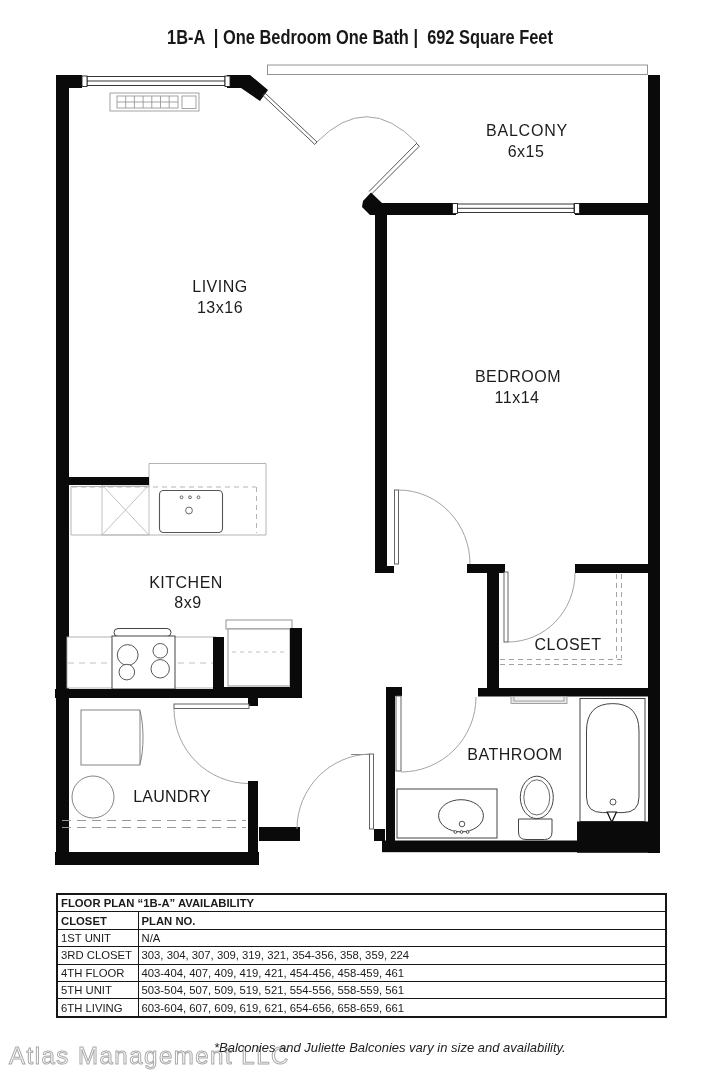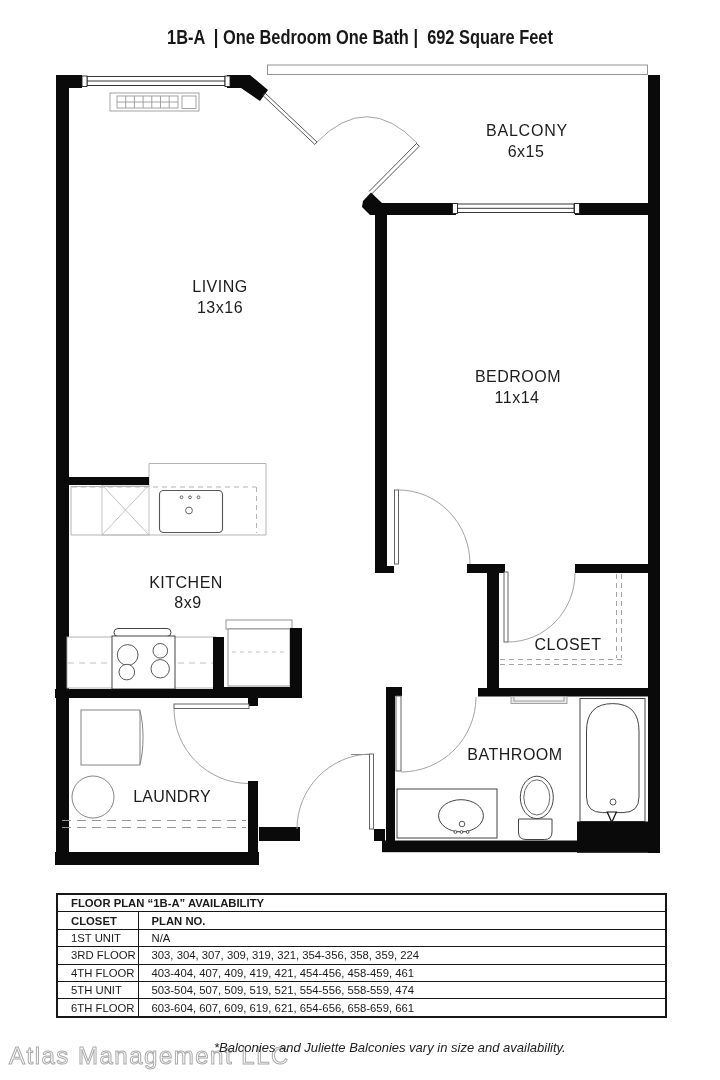--- a/index.html
+++ b/index.html
@@ -1,20 +1,20 @@
 <!DOCTYPE html>
 <html><head>
 <meta charset="utf-8">
 <style>
   html,body{margin:0;padding:0;background:#fff;}
   body{width:720px;height:1080px;position:relative;font-family:"Liberation Sans",sans-serif;overflow:hidden;}
   .title{position:absolute;left:0;top:26px;width:720px;text-align:center;font-weight:bold;font-size:20px;color:#181818;letter-spacing:0px;transform:scaleX(0.82);transform-origin:360px 0;}
   svg text{font-family:"Liberation Sans",sans-serif;fill:#1c1c1c;}
   .avail{position:absolute;left:56px;top:893px;width:611px;border-collapse:collapse;border:2px solid #161616;font-size:11.3px;color:#1a1a1a;table-layout:fixed;}
-  .avail td{border:1px solid #161616;padding:0 0 0 13px;height:16.4px;white-space:nowrap;overflow:hidden;vertical-align:middle;}
+  .avail td{border:1px solid #161616;padding:0 0 0 3px;height:16.4px;white-space:nowrap;overflow:hidden;vertical-align:middle;}
   .avail td.c1{}
   .bold{font-weight:bold;}
   .wm{position:absolute;left:9px;top:1042px;font-size:24px;letter-spacing:1.5px;color:transparent;-webkit-text-stroke:1px #ababab;white-space:nowrap;}
   .foot{position:absolute;left:214px;top:1040px;font-style:italic;font-size:13px;color:#222;white-space:nowrap;}
 </style>
 </head>
 <body>
 
 <div class="title">1B-A &nbsp;| One Bedroom One Bath | &nbsp;692 Square Feet</div>
 
@@ -285,33 +285,33 @@
       </tr>
   <tr>
         <td class="bold c1">CLOSET</td>
         <td class="bold">PLAN NO.</td>
       </tr>
   <tr>
         <td class="c1">1ST UNIT</td>
         <td>N/A</td>
       </tr>
   <tr>
-        <td class="c1">3RD FLOOR</td>
+        <td class="c1">3RD CLOSET</td>
         <td>303, 304, 307, 309, 319, 321, 354-356, 358, 359, 224</td>
       </tr>
   <tr>
         <td class="c1">4TH FLOOR</td>
         <td>403-404, 407, 409, 419, 421, 454-456, 458-459, 461</td>
       </tr>
   <tr>
         <td class="c1">5TH UNIT</td>
-        <td>503-504, 507, 509, 519, 521, 554-556, 558-559, 474</td>
-      </tr>
-  <tr>
-        <td class="c1">6TH FLOOR</td>
+        <td>503-504, 507, 509, 519, 521, 554-556, 558-559, 561</td>
+      </tr>
+  <tr>
+        <td class="c1">6TH LIVING</td>
         <td>603-604, 607, 609, 619, 621, 654-656, 658-659, 661</td>
       </tr>
 </tbody>
   </table>
 
 <div class="wm">Atlas Management LLC</div>
 
 <div class="foot">*Balconies and Juliette Balconies vary in size and availability.</div>
 
 </body></html>

